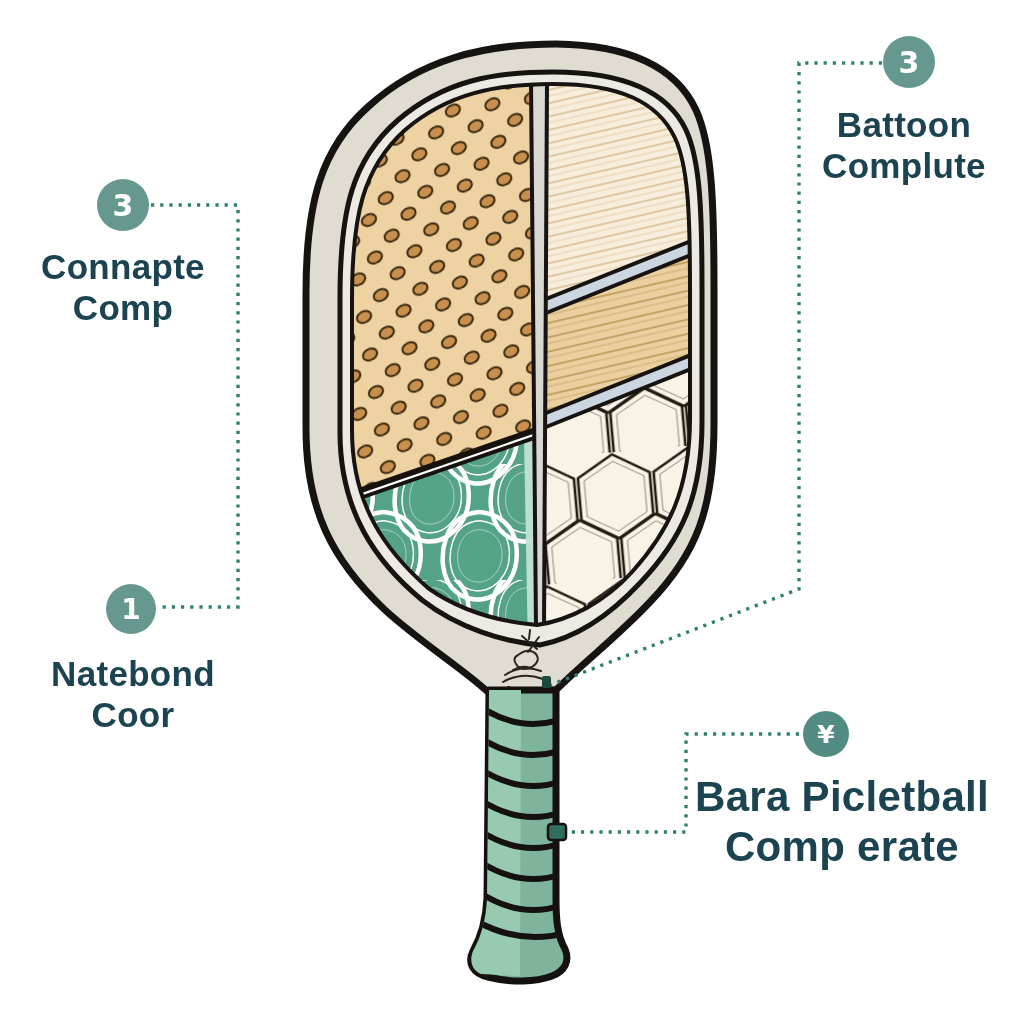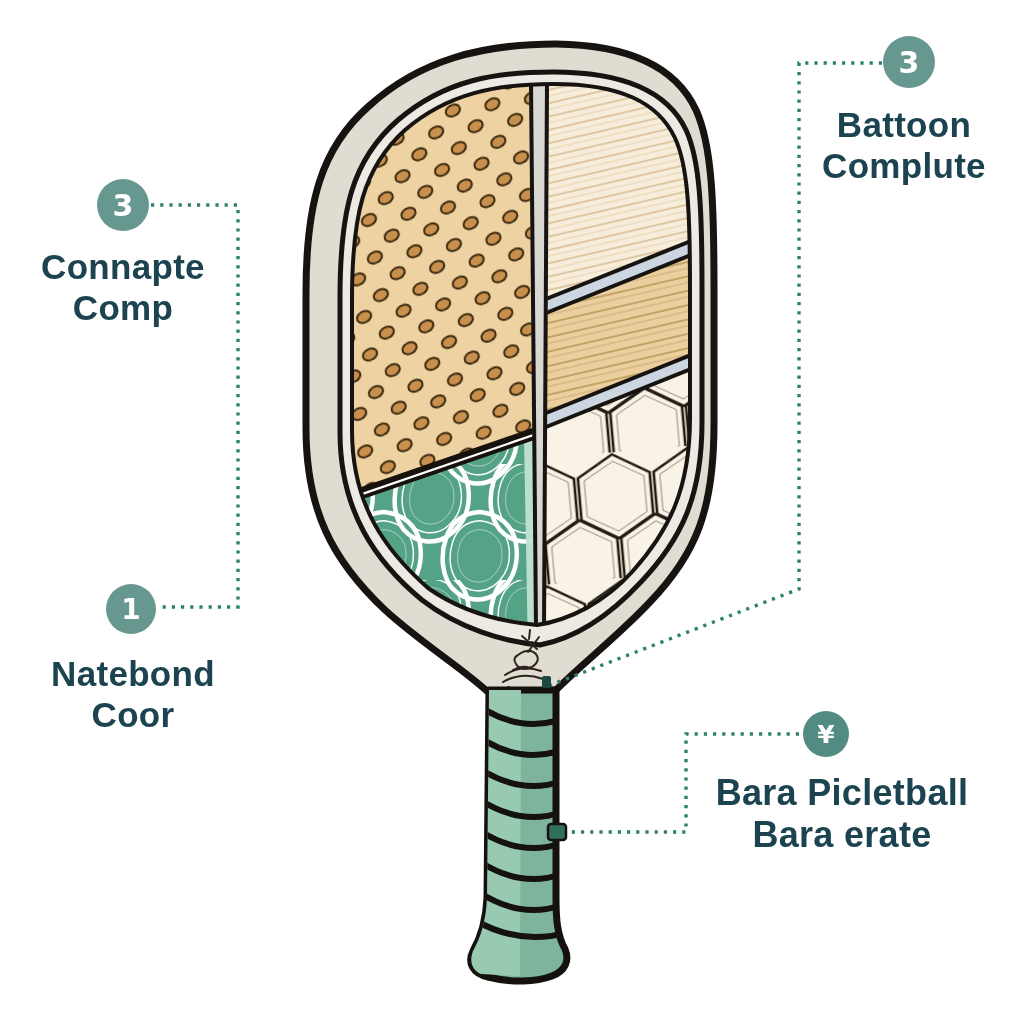--- a/index.html
+++ b/index.html
@@ -13,21 +13,21 @@
   #badge-bl{left:106px;top:584px;width:50px;height:50px;font-size:28px;}
   #badge-tr{left:883px;top:36px;width:52px;height:52px;font-size:30px;}
   #badge-br{left:803px;top:711px;width:46px;height:46px;font-size:25px;
             background:var(--badge-teal-dark,#528b81);}
   .label{position:absolute;text-align:center;color:var(--label-text,#1b4450);
          font-weight:700;font-size:35px;line-height:1.18;letter-spacing:.3px;}
   .label span{display:block;}
   #label-tl{left:0;top:246px;width:246px;}
   #label-bl{left:10px;top:653px;width:246px;}
   #label-tr{left:784px;top:104px;width:240px;}
-  #label-br{left:674px;top:772px;width:336px;font-size:36px;}
+  #label-br{left:674px;top:772px;width:336px;font-size:42px;}
 </style>
 </head>
 <body>
 
 <div id="stage">
 
   <svg id="paddle-svg" width="1024" height="1024" viewBox="0 0 1024 1024">
     <defs>
       <clipPath id="faceClip">
         <path d="M352,430 L352,300 C352,215 363,168 405,130 C448,93 497,84 553,84
@@ -185,16 +185,16 @@
   <div class="label" id="label-tr">
     <span>Battoon</span>
     <span>Complute</span>
   </div>
   <div class="label" id="label-bl">
     <span>Natebond</span>
     <span>Coor</span>
   </div>
   <div class="label" id="label-br">
     <span>Bara Picletball</span>
-    <span>Bara erate</span>
+    <span>Comp erate</span>
   </div>
 
 </div>
 
 </body></html>

